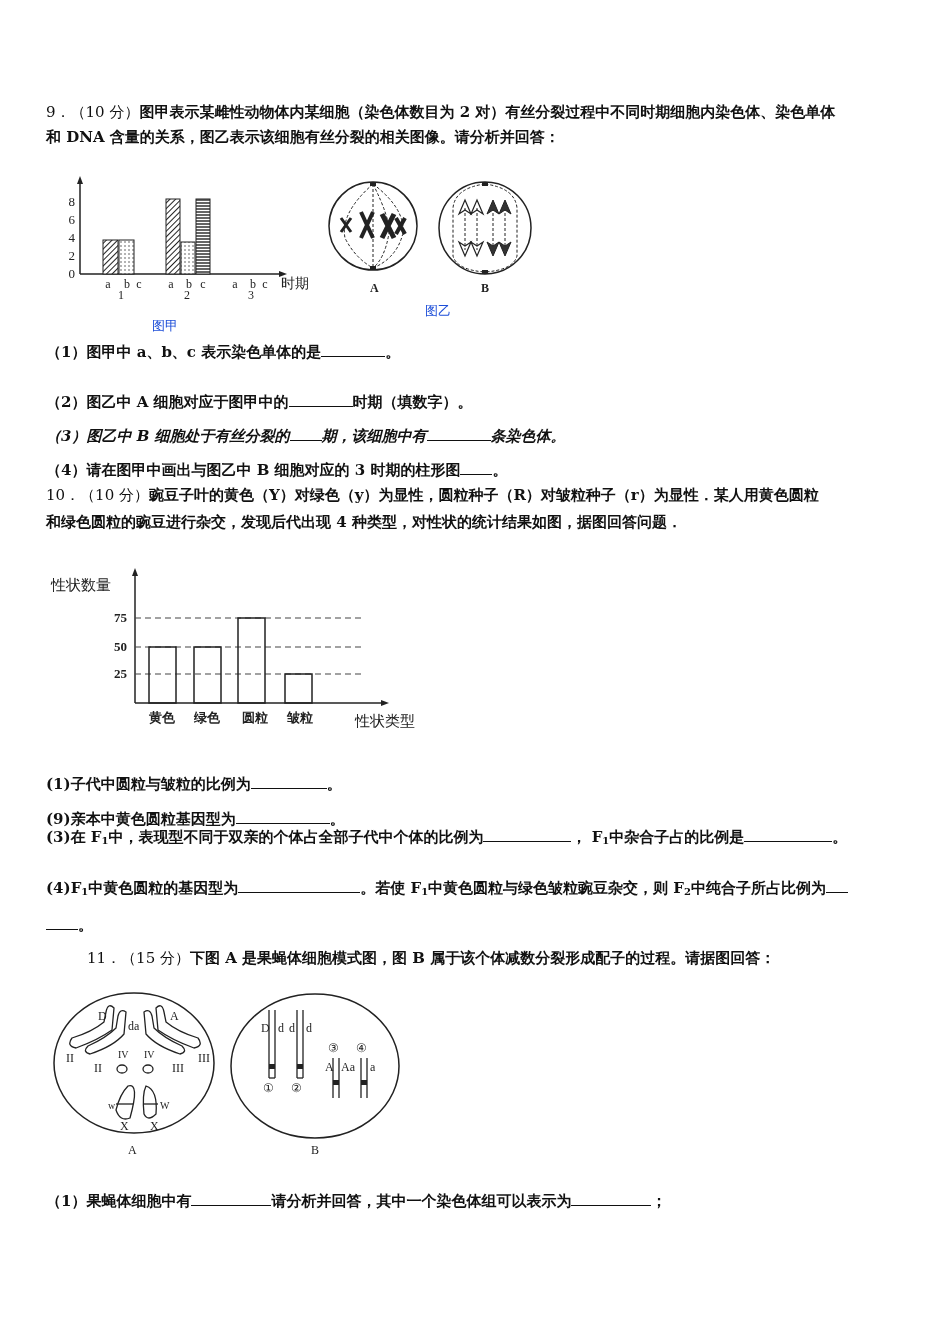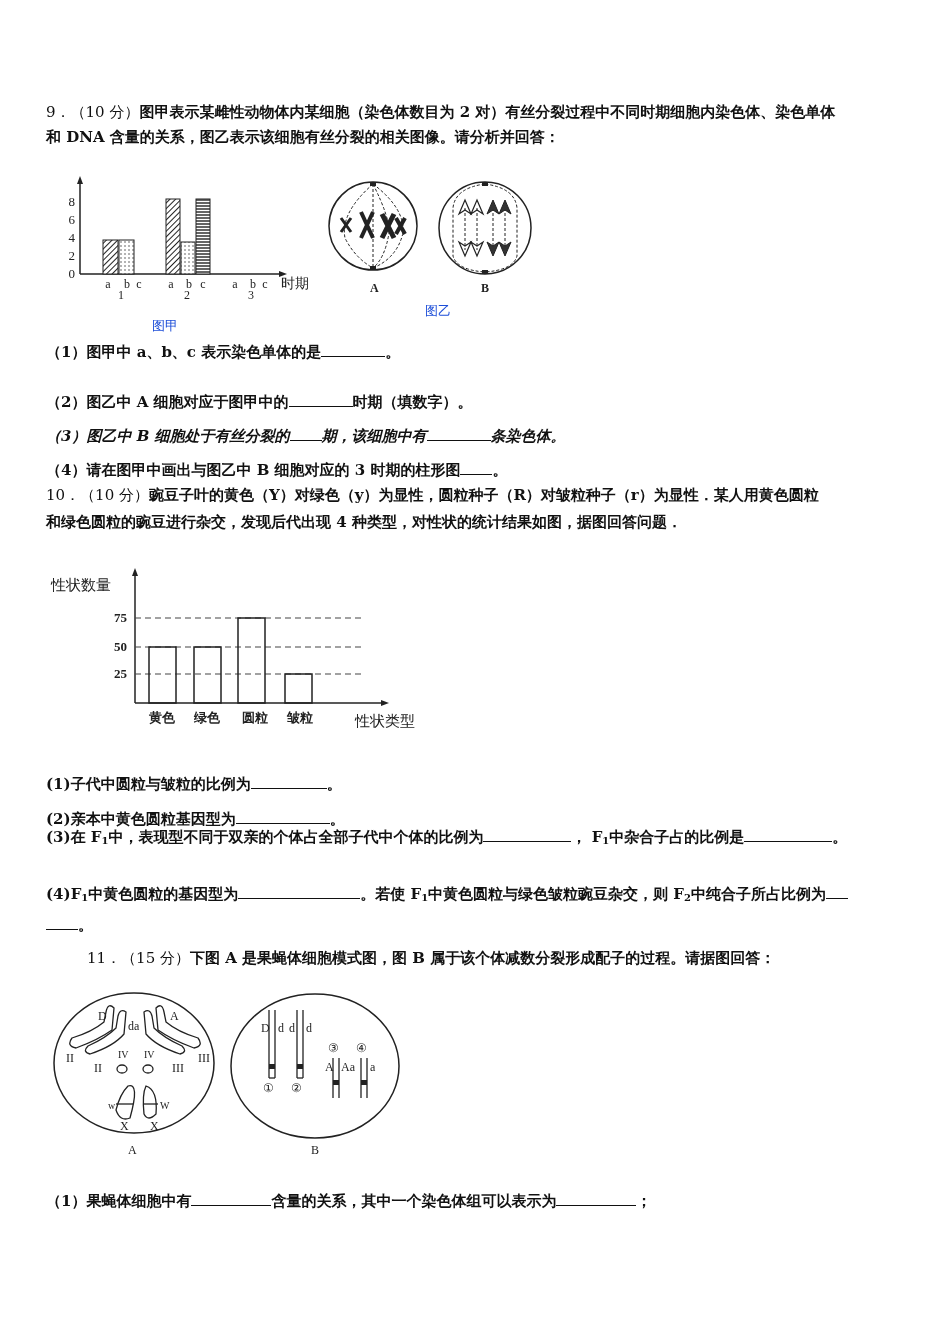--- a/index.html
+++ b/index.html
@@ -173,26 +173,26 @@
     <text x="210" y="158">圆粒</text>
     <text x="255" y="158">皱粒</text>
   </g>
   <text x="310" y="162" font-size="15" fill="#222">性状类型</text>
 </svg>
 
 <div class="line" style="top:773px;">
   <span>(1)子代中圆粒与皱粒的比例为</span><span class="blank" style="width:76px;"></span><span>。</span>
 </div>
 <div class="line" style="top:808px;">
-  <span>(2)亲本中黄色圆粒基因型为</span><span class="blank" style="width:94px;"></span><span>。</span>
+  <span>(9)亲本中黄色圆粒基因型为</span><span class="blank" style="width:94px;"></span><span>。</span>
 </div>
 <div class="line" style="top:826px;">
   <span>(3)在 F</span><sub>1</sub><span>中，表现型不同于双亲的个体占全部子代中个体的比例为</span><span class="blank" style="width:88px;"></span><span>，  F</span><sub>1</sub><span>中杂合子占的比例是</span><span class="blank" style="width:88px;"></span><span>。</span>
 </div>
-<div class="line" style="top:877px;margin-top:6px;">
+<div class="line" style="top:877px;">
   <span>(4)F</span><sub>1</sub><span>中黄色圆粒的基因型为</span><span class="blank" style="width:122px;"></span><span>。若使 F</span><sub>1</sub><span>中黄色圆粒与绿色皱粒豌豆杂交，则 F</span><sub>2</sub><span>中纯合子所占比例为</span><span class="blank" style="width:22px;"></span>
 </div>
 <div class="line" style="top:914px;">
   <span class="blank" style="width:32px;"></span><span>。</span>
 </div>
 
 <div class="line" style="top:948px;margin-left:41px;">
   <span class="qnum">11．</span><span class="qnum">（15 分）</span><span>下图 A 是果蝇体细胞模式图，图 B 属于该个体减数分裂形成配子的过程。请据图回答：</span>
 </div>
 
@@ -258,14 +258,14 @@
     <text x="103" y="62">③</text>
       <text x="131" y="62">④</text>
     <text x="100" y="81">A</text>
       <text x="116" y="81">Aa</text>
       <text x="145" y="81">a</text>
     <text x="86" y="164">B</text>
   </g>
 </svg>
 
 <div class="line" style="top:1190px;">
-  <span>（1）果蝇体细胞中有</span><span class="blank" style="width:80px;"></span><span>含量的关系，其中一个染色体组可以表示为</span><span class="blank" style="width:80px;"></span><span>；</span>
+  <span>（1）果蝇体细胞中有</span><span class="blank" style="width:80px;"></span><span>请分析并回答，其中一个染色体组可以表示为</span><span class="blank" style="width:80px;"></span><span>；</span>
 </div>
 
 </body></html>

